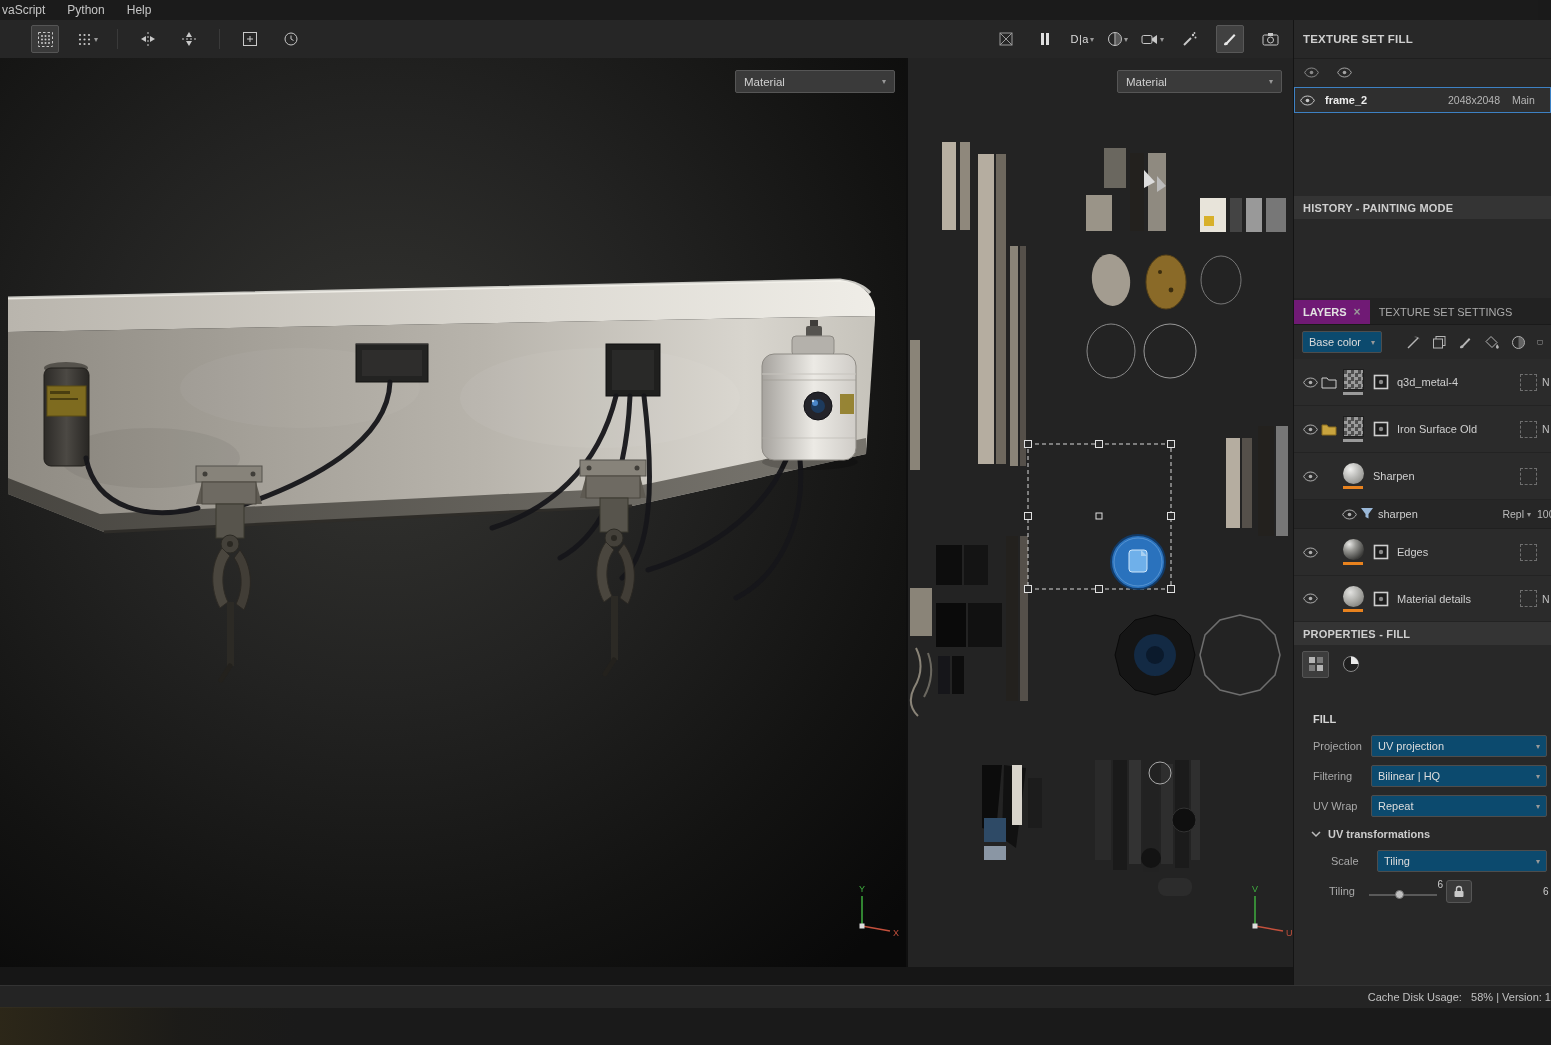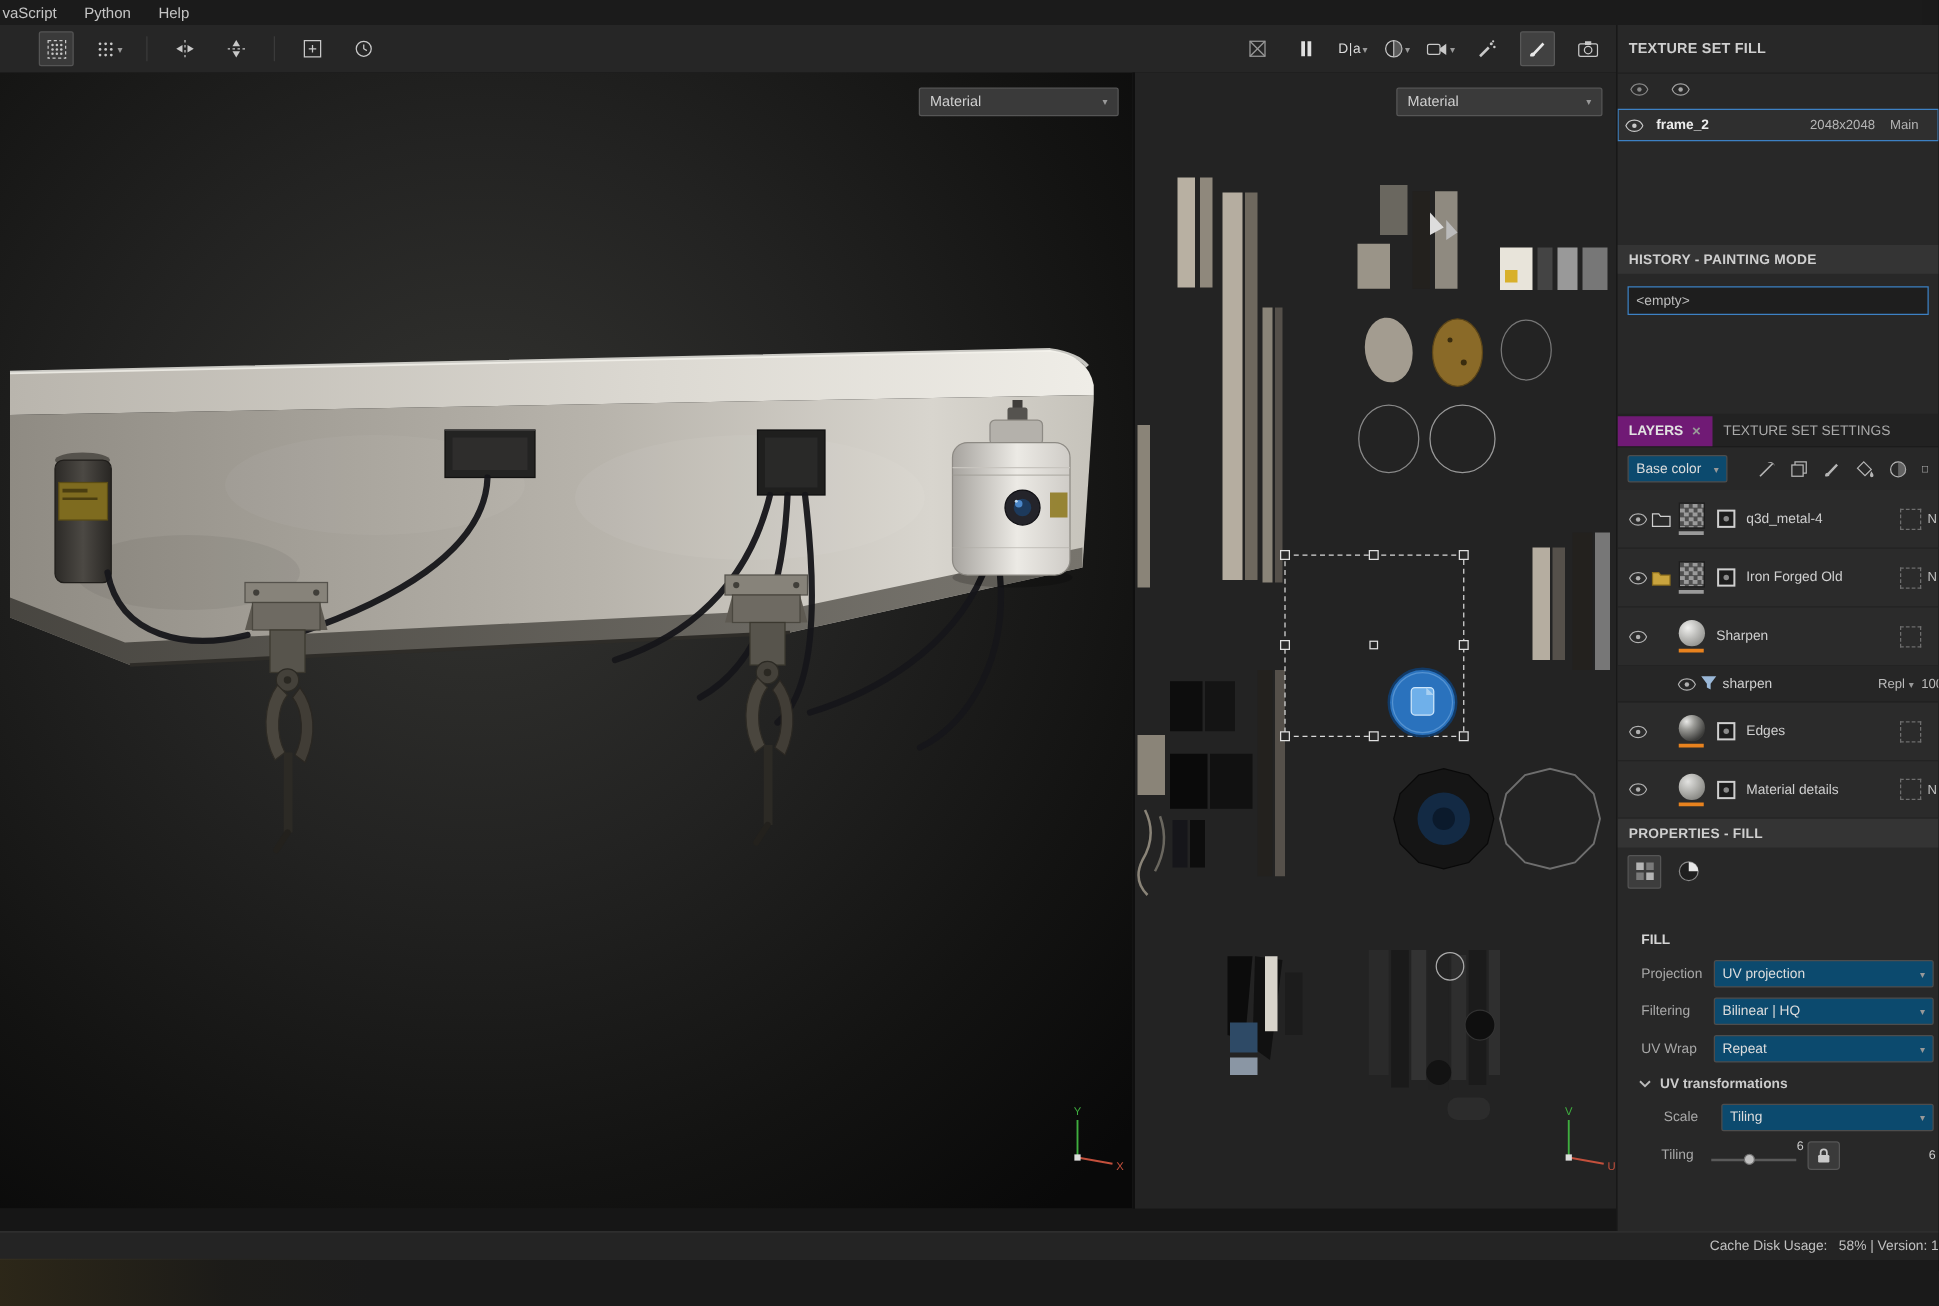--- a/index.html
+++ b/index.html
@@ -480,23 +480,20 @@
             <path d="M7.5 1C4.2 1 1.6 3.2.7 5.5 1.6 7.8 4.2 10 7.5 10s5.9-2.2 6.8-4.5C13.4 3.2 10.8 1 7.5 1z" fill="none" stroke="#c8c8c8"></path>
             <circle cx="7.5" cy="5.5" r="1.8" fill="#c8c8c8"></circle>
           </svg>
       </span>
       <span class="fname">frame_2</span>
       <span class="fres">2048x2048</span>
       <span class="fshader">Main</span>
     </div>
     <div class="sp1"></div>
     <div class="sec-header">HISTORY - PAINTING MODE</div>
-    <div class="empty-wrap">
-      <div class="empty-input">&lt;empty&gt;</div>
-    </div>
     <div class="sp2"></div>
 
     <div class="tabs">
       <span class="tab on">
         <span>LAYERS</span>
           <span class="x">×</span>
       </span>
       <span class="tab off">
         <span>TEXTURE SET SETTINGS</span>
       </span>
@@ -589,21 +586,21 @@
         <span class="thumbwrap">
             <span class="thumb checker"></span>
             <span class="bar gray"></span>
           </span>
         <span class="imgicon">
             <svg width="16" height="16" viewBox="0 0 16 16">
               <rect x="1.5" y="1.5" width="13" height="13" fill="#1d1d1d" stroke="#cfcfcf" stroke-width="1.6"></rect>
               <circle cx="8" cy="8" r="2.2" fill="#8a8a8a"></circle>
             </svg>
           </span>
-        <span class="lname">Iron Forged Old</span>
+        <span class="lname">Iron Surface Old</span>
         <span class="maskslot"></span>
         <span class="nclip">N</span>
       </div>
 
       <div class="lrow" style="height:47px">
         <span class="eye">
             <svg width="15" height="11" viewBox="0 0 15 11">
               <path d="M7.5 1C4.2 1 1.6 3.2.7 5.5 1.6 7.8 4.2 10 7.5 10s5.9-2.2 6.8-4.5C13.4 3.2 10.8 1 7.5 1z" fill="none" stroke="#b0b0b0"></path>
               <circle cx="7.5" cy="5.5" r="1.8" fill="#b0b0b0"></circle>
             </svg>

